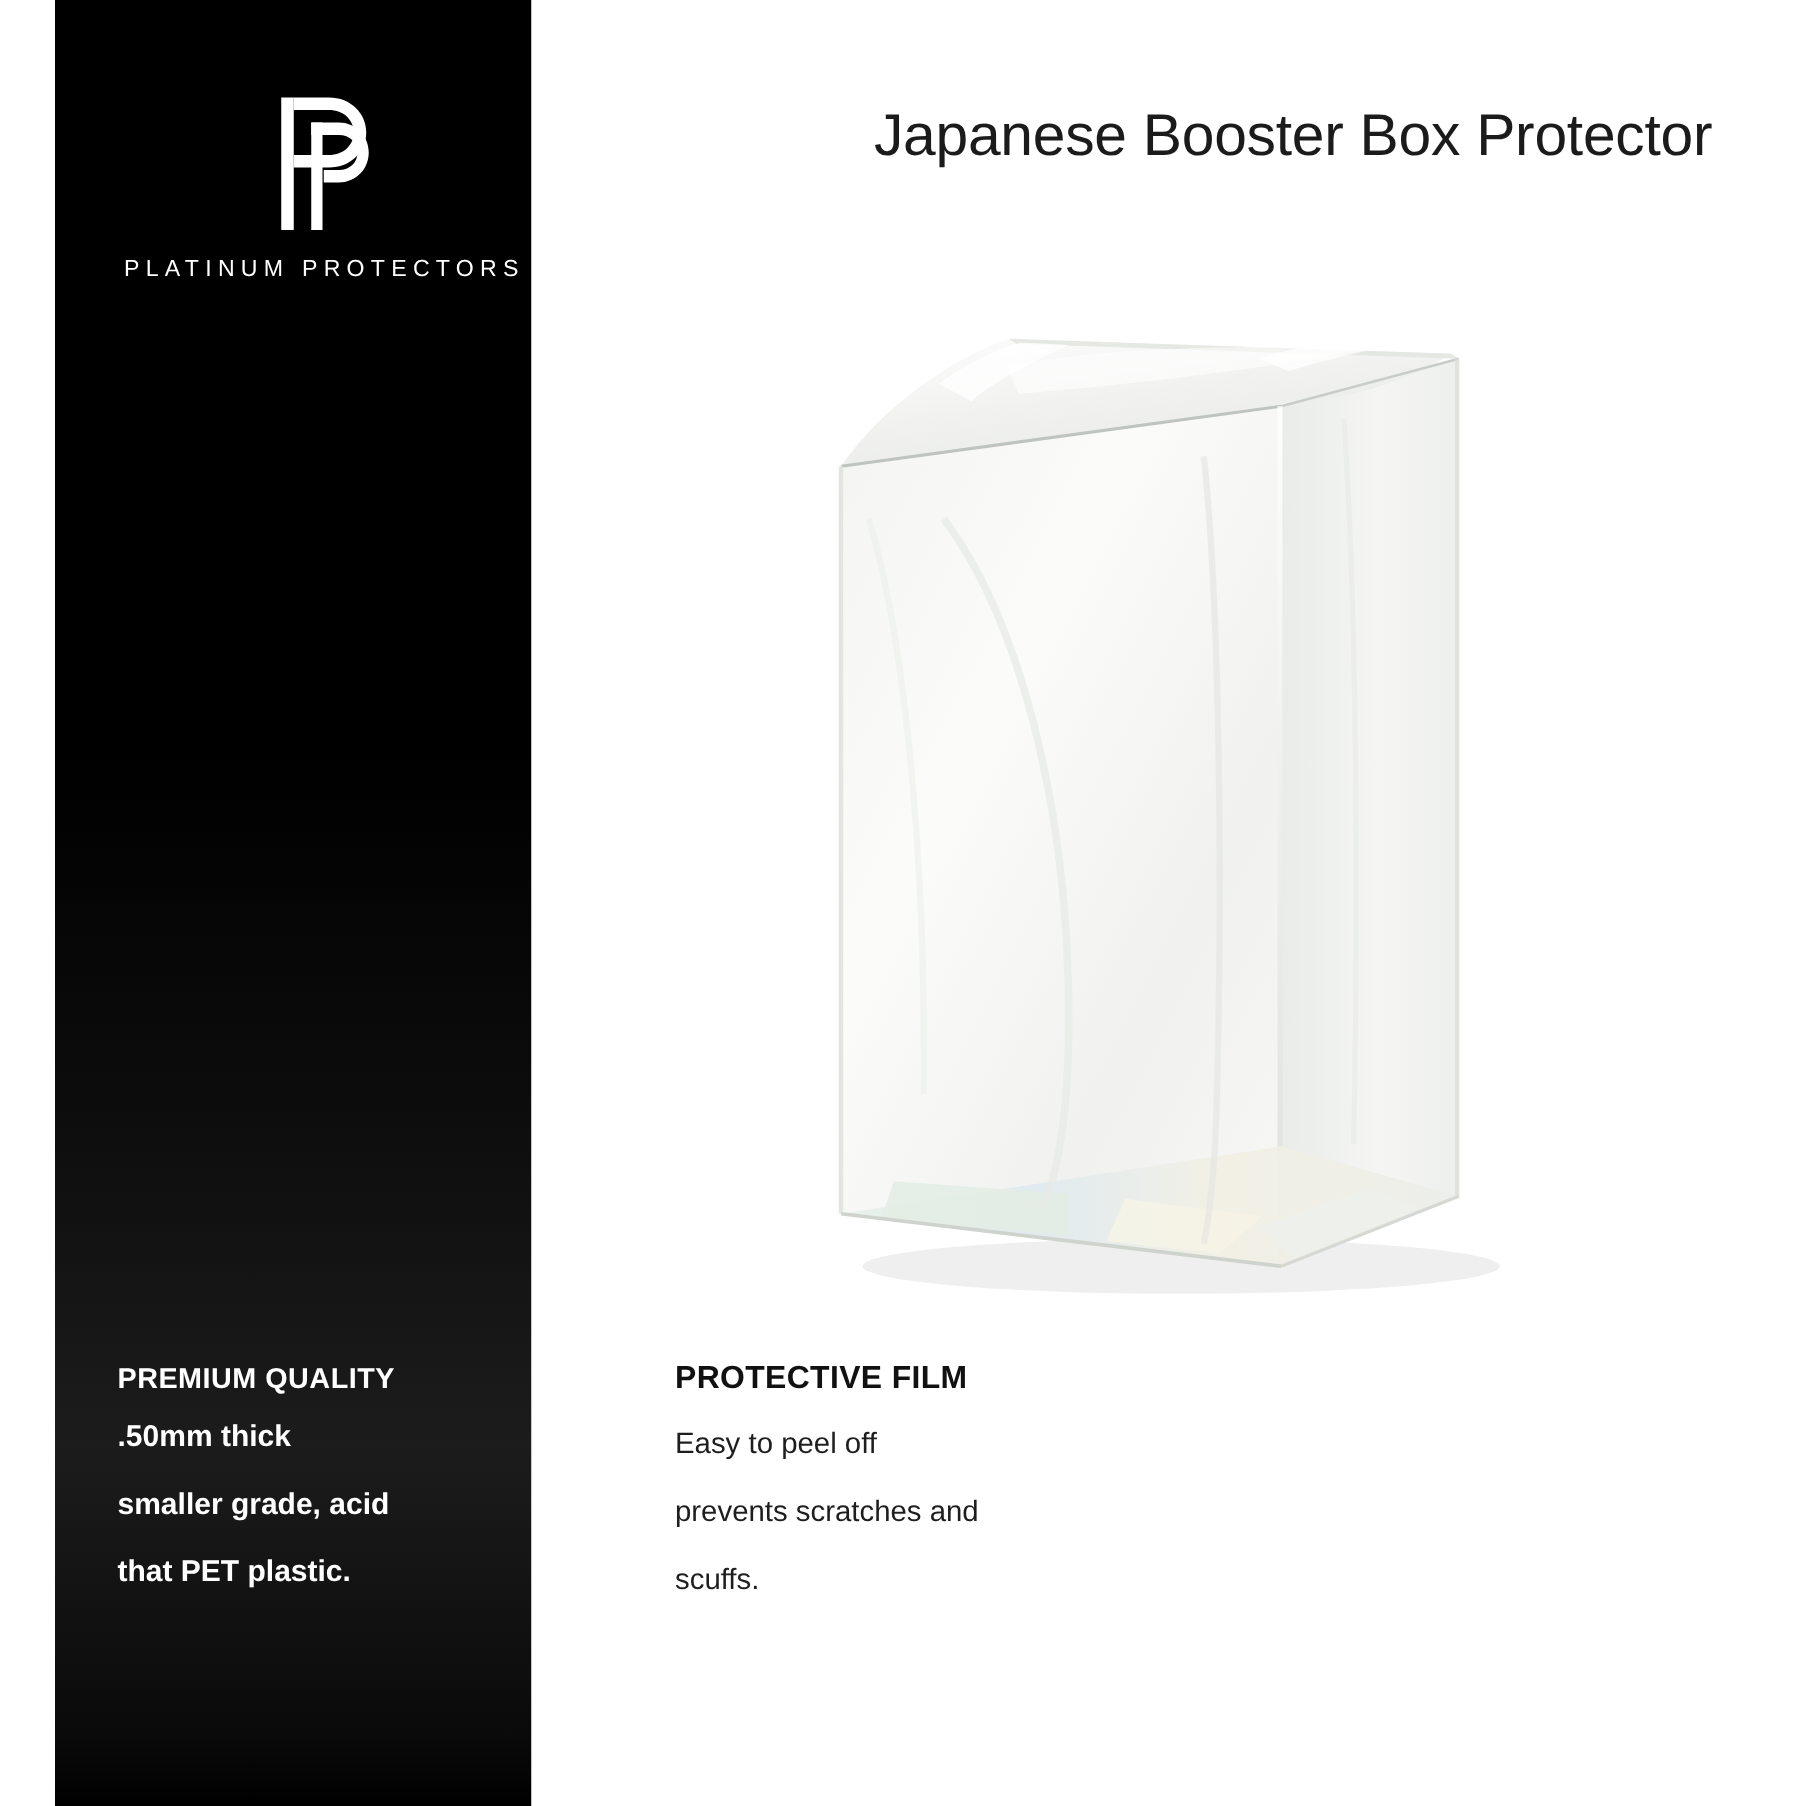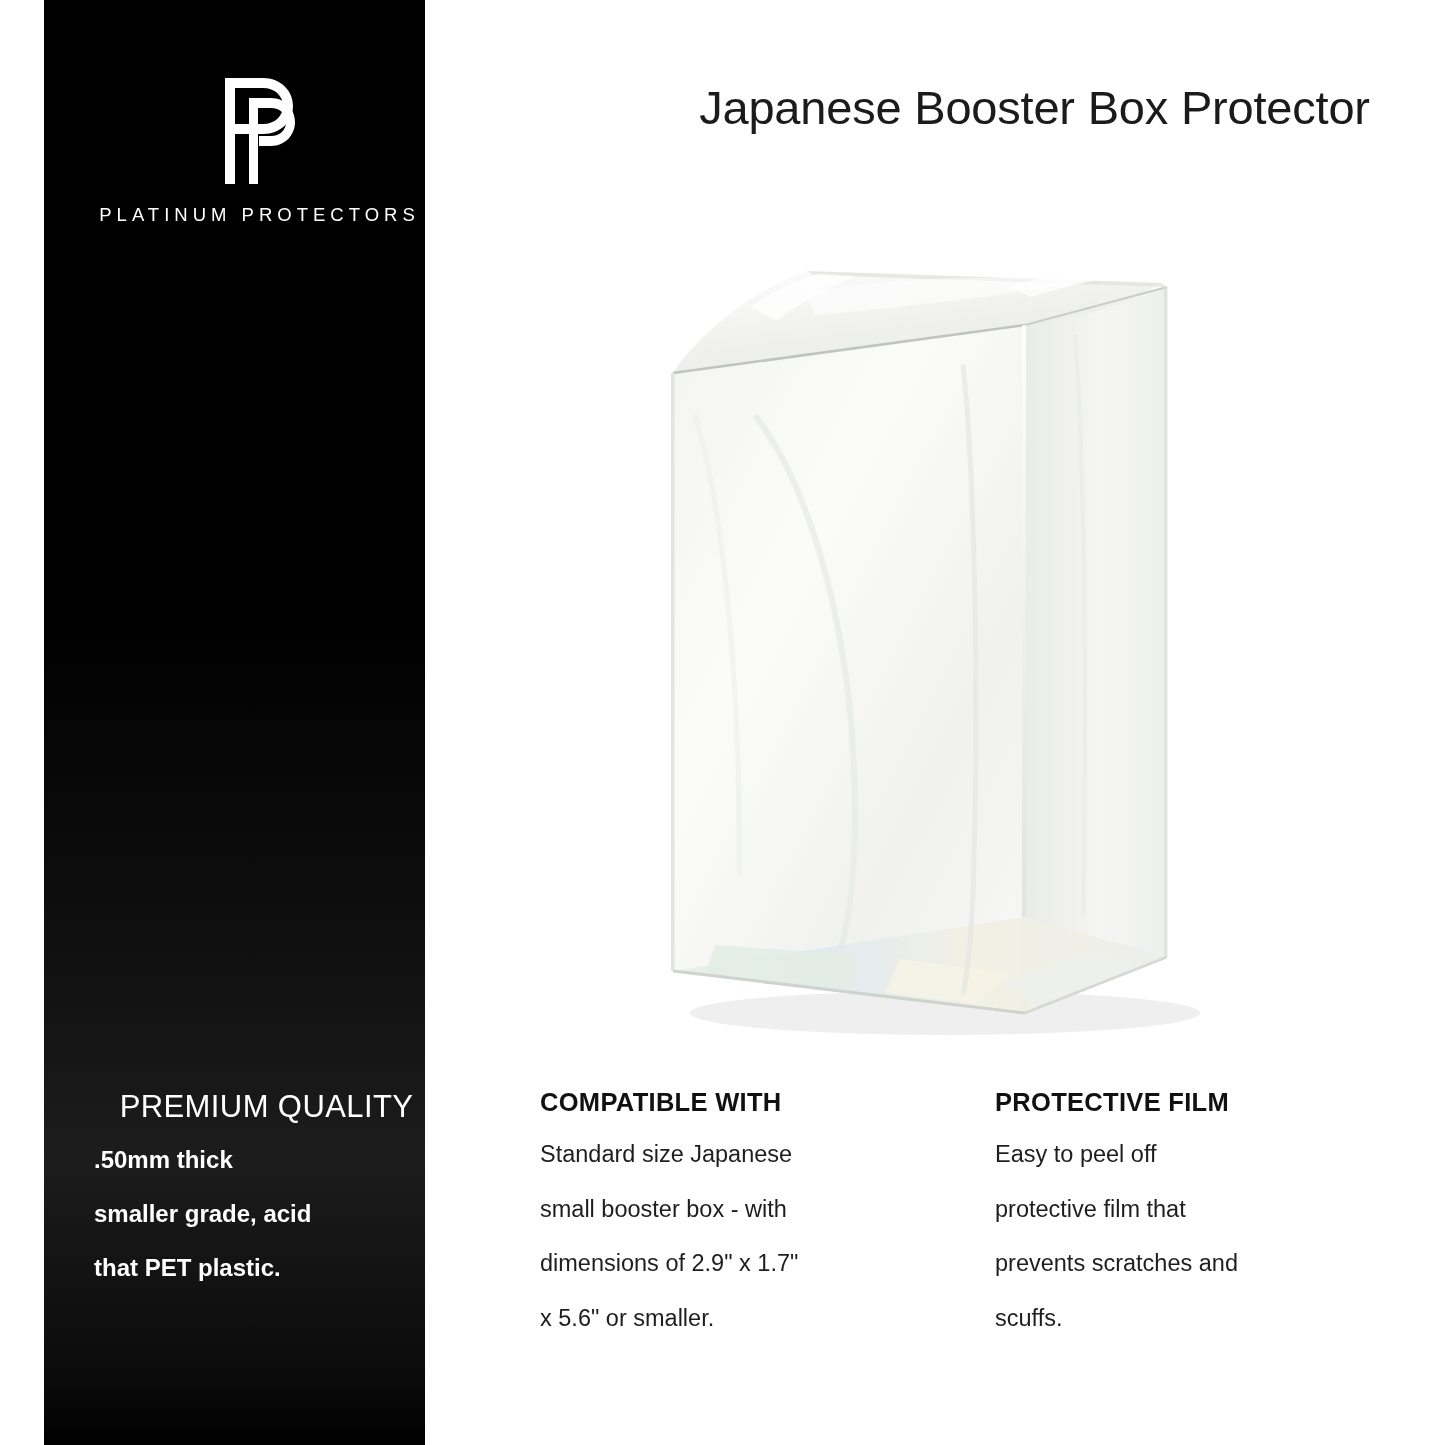--- a/index.html
+++ b/index.html
@@ -52,26 +52,25 @@
   }
 
   .left-copy {
     position: absolute;
     left: 50px;
     top: 1088px;
     width: 345px;
   }
   .left-copy .heading {
     color: #ffffff;
-    font-size: 31px;
-    font-weight: normal;
+    font-size: 23px;
+    font-weight: bold;
     letter-spacing: 0.4px;
     line-height: 1.22;
     margin: 0 0 22px 0;
-    text-align: center;
   }
   .left-copy .body-line {
     color: #ffffff;
     font-size: 24px;
     font-weight: bold;
     line-height: 1.0;
     margin: 0 0 30px 0;
     white-space: nowrap;
   }
   .left-copy .body-line:last-child { margin-bottom: 0; }
@@ -232,30 +231,22 @@
       <path d="M408,190 C420,300 424,520 418,720 C416,770 412,800 408,820" stroke="#e2e5e1" stroke-width="5" fill="none" opacity="0.6"></path>
       <path d="M520,160 C530,300 532,520 528,740" stroke="#e4e7e3" stroke-width="4" fill="none" opacity="0.5"></path>
       <path d="M140,240 C170,340 186,520 184,700" stroke="#ebeee9" stroke-width="5" fill="none" opacity="0.55"></path>
 
       <path d="M250,118 C320,104 430,100 540,104 C470,118 360,132 260,140 Z" fill="#ffffff" opacity="0.55"></path>
     </svg>
   </div>
 
   <div class="features">
 
-    <div class="feature-col">
-      <div class="f-head">COMPATIBLE WITH</div>
-      <div class="f-line">Standard size Japanese</div>
-      <div class="f-line">small booster box - with</div>
-      <div class="f-line">dimensions of 2.9" x 1.7"</div>
-      <div class="f-line">x 5.6" or smaller.</div>
-    </div>
 
     <div class="feature-col">
       <div class="f-head">PROTECTIVE FILM</div>
       <div class="f-line">Easy to peel off</div>
-      <div class="f-line">protective film that</div>
       <div class="f-line">prevents scratches and</div>
       <div class="f-line">scuffs.</div>
     </div>
 
   </div>
 </div>
 
 </body></html>

